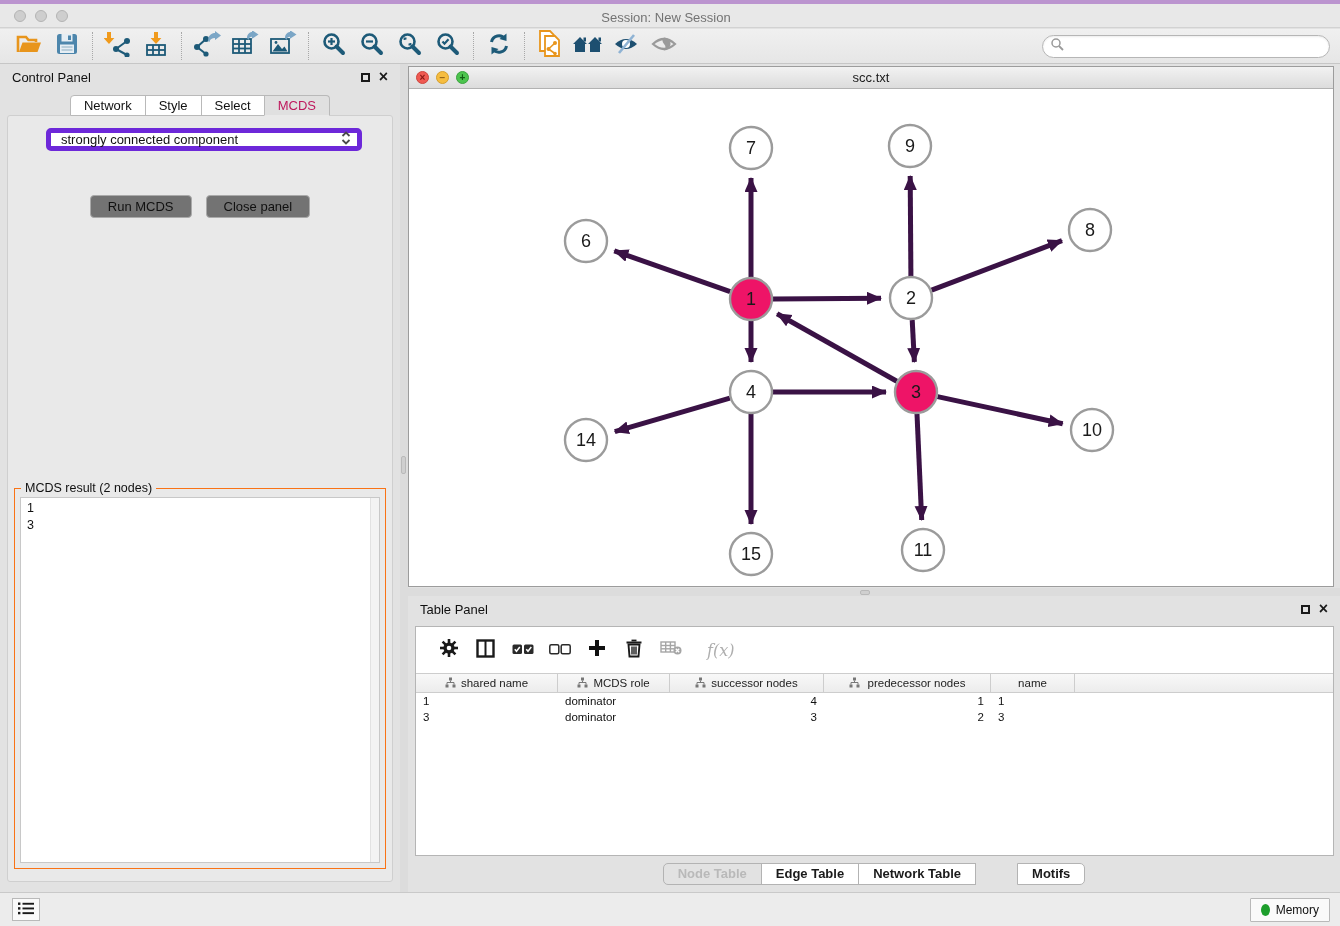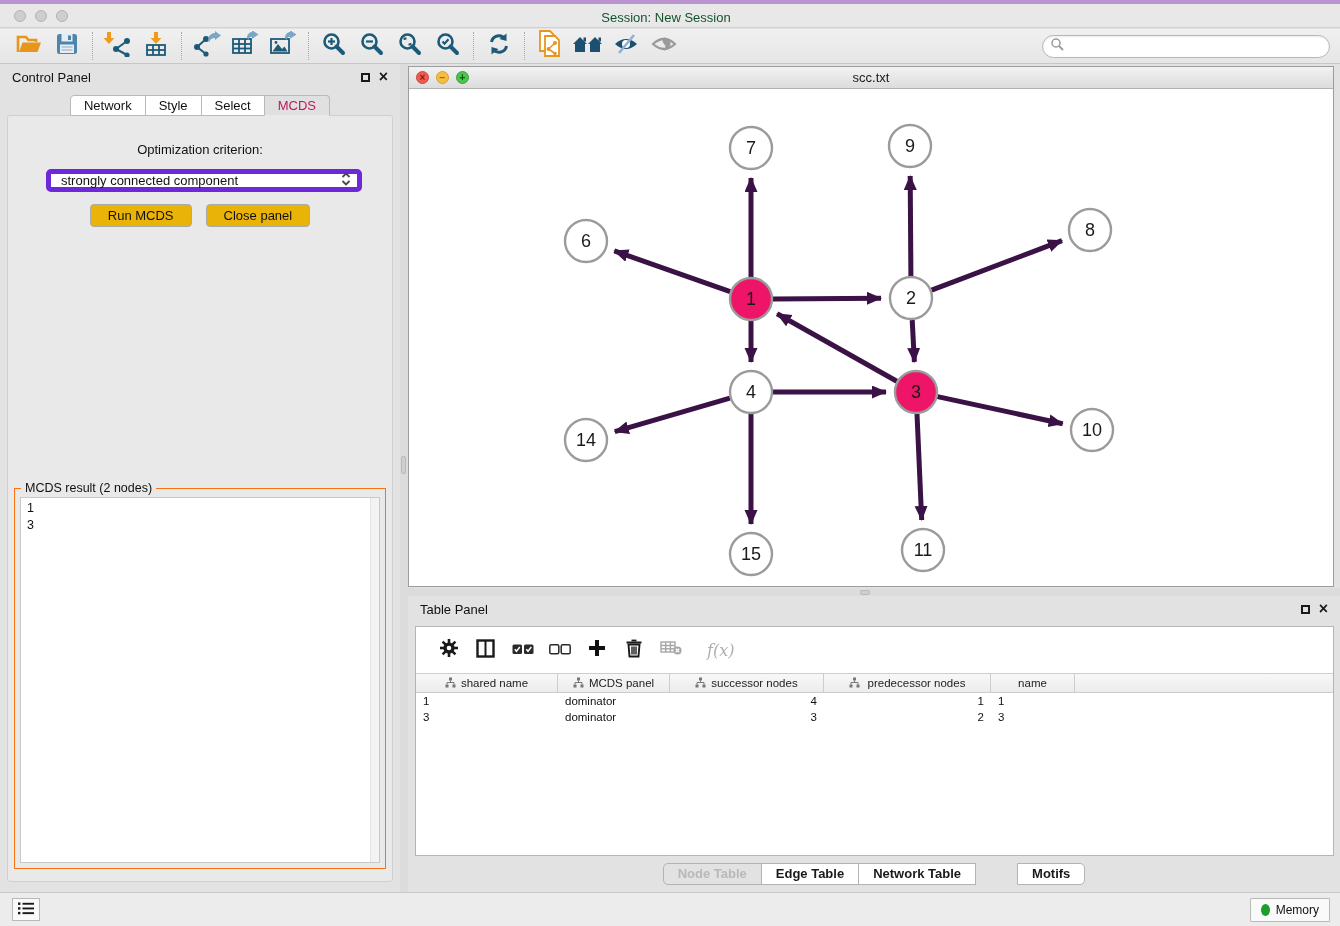--- a/index.html
+++ b/index.html
@@ -4,21 +4,21 @@
 <style>
   * { box-sizing: border-box; margin: 0; padding: 0; }
   html,body { width:1340px; height:926px; }
   body { position:relative; background:#e2e2e2; font-family:"Liberation Sans",sans-serif; overflow:hidden; color:#111; }
 
   
   .purple-strip { position:absolute; left:0; top:0; width:100%; height:4px; background:#bb94cf; }
   .titlebar { position:absolute; left:0; top:4px; width:100%; height:24px; background:#e8e8e8; border-bottom:1px solid #d2d2d2; }
   .traffic { position:absolute; left:14px; top:6px; display:flex; gap:9px; }
   .tl { width:12px; height:12px; border-radius:50%; background:#cecece; border:1px solid #b4b4b4; }
-  .app-title { position:absolute; left:0; right:8px; top:4px; text-align:center; font-size:13px; color:#14532d; line-height:20px; }
+  .app-title { position:absolute; left:0; right:8px; top:4px; text-align:center; font-size:13px; color:#737373; line-height:20px; }
 
   
   .toolbar { position:absolute; left:0; top:29px; width:100%; height:35px; background:linear-gradient(#f0f0f0,#e6e6e6); border-bottom:1px solid #c6c6c6; display:flex; align-items:center; padding:0 10px; }
   .tb-btn { width:38px; height:30px; display:flex; align-items:center; justify-content:center; }
   .tb-sep { width:0; height:28px; border-left:1px dotted #a8a8a8; margin:0 6px; }
   .search-box { margin-left:auto; width:288px; height:23px; background:#fff; border:1px solid #b6b6b6; border-radius:12px; display:flex; align-items:center; padding:0 8px; box-shadow:inset 0 1px 2px rgba(0,0,0,.08); }
   .search-box input { border:none; outline:none; flex:1; font-size:12px; background:transparent; margin-left:5px; font-family:"Liberation Sans",sans-serif; }
 
   
   .panel-hdr { display:flex; align-items:center; font-size:13px; padding:0 12px; height:26px; }
@@ -30,21 +30,21 @@
   .cpanel { position:absolute; left:0; top:64px; width:400px; height:828px; background:#e2e2e2; }
   .cp-tabs { position:absolute; left:0; top:31px; width:100%; display:flex; justify-content:center; z-index:2; }
   .cptab { height:21px; line-height:19px; padding:0 13px; font-size:13px; background:#fff; border:1px solid #b9b9b9; margin-left:-1px; }
   .cptab:first-child { border-radius:4px 0 0 0; margin-left:0; }
   .cptab.active { background:#e0e0e0; color:#be185d; border-radius:0 4px 0 0; border-bottom-color:#e9e9e9; }
   .cp-content { position:absolute; left:7px; right:7px; top:51px; bottom:10px; background:#e9e9e9; border:1px solid #cfcfcf; border-radius:3px; }
   .opt-label { text-align:center; font-size:13px; margin-top:26px; }
   .dropdown { margin:12px 30px 0 38px; height:23px; background:#fff; border:5px solid #6d28d9; border-radius:5px; display:flex; align-items:center; font-size:13px; padding:0 6px 0 10px; }
   .dropdown .chev { margin-left:auto; }
   .btn-row { display:flex; justify-content:center; gap:14px; margin-top:12px; }
-  .push-btn { height:23px; padding:0 17px; background:#eab308; border:1px solid #aaa; border-radius:4px; font-size:13px; line-height:21px; }
+  .push-btn { height:23px; padding:0 17px; background:#737373; border:1px solid #aaa; border-radius:4px; font-size:13px; line-height:21px;margin-top:32px; }
   .result-fs { position:absolute; left:6px; right:6px; top:372px; bottom:12px; border:1px solid #f97316; }
   .result-legend { position:absolute; top:-8px; left:6px; background:#e9e9e9; padding:0 4px; font-size:12.5px; }
   .result-text { position:absolute; left:5px; right:5px; top:8px; bottom:5px; background:#fff; border:1px solid #c8c8c8; font-size:12.5px; line-height:17px; padding:2px 6px; white-space:pre; overflow:hidden; }
   .result-scroll { position:absolute; right:6px; top:9px; bottom:6px; width:9px; background:#f3f3f3; border-left:1px solid #e2e2e2; }
 
   
   .v-split { position:absolute; left:400px; top:64px; width:8px; height:828px; background:#dcdcdc; }
   .v-grip { position:absolute; left:1px; top:392px; width:5px; height:18px; background:#cfcfcf; border:1px solid #b9b9b9; border-radius:2px; }
   .h-grip { position:absolute; left:452px; top:2px; width:10px; height:5px; background:#cfcfcf; border:1px solid #b9b9b9; border-radius:2px; }
 
@@ -253,21 +253,20 @@
       <span class="close-x">×</span>
     </span>
   </div>
   <div class="cp-tabs" id="cp-tabs">
       <div class="cptab">Network</div>
       <div class="cptab">Style</div>
       <div class="cptab">Select</div>
       <div class="cptab active">MCDS</div>
     </div>
   <div class="cp-content">
-    <div class="opt-label">Optimization criterion:</div>
     <div class="dropdown">
       <span>strongly connected component</span>
       <span class="chev"><svg width="10" height="14" viewBox="0 0 10 14">
             <polyline points="1.5,5 5,1.5 8.5,5" fill="none" stroke="#4a4a4a" stroke-width="1.8"></polyline>
             <polyline points="1.5,9 5,12.5 8.5,9" fill="none" stroke="#4a4a4a" stroke-width="1.8"></polyline>
           </svg></span>
     </div>
     <div class="btn-row">
       <span class="push-btn">Run MCDS</span>
       <span class="push-btn">Close panel</span>
@@ -455,21 +454,21 @@
         </div>
         <div class="tbl-hcell" style="width: 112px;">
           <span><svg width="11" height="11" viewBox="0 0 11 11">
               <g fill="#777">
                 <rect x="4" y="0.5" width="3" height="3"></rect>
                 <rect x="0.5" y="7.5" width="3" height="3"></rect>
                 <rect x="7.5" y="7.5" width="3" height="3"></rect>
               </g>
               <path d="M5.5 3.5 V5.5 M2 7.5 V5.5 H9 V7.5" fill="none" stroke="#777" stroke-width="1"></path>
             </svg></span>
-          <span>MCDS panel</span>
+          <span>MCDS role</span>
         </div>
         <div class="tbl-hcell" style="width: 154px;">
           <span><svg width="11" height="11" viewBox="0 0 11 11">
               <g fill="#777">
                 <rect x="4" y="0.5" width="3" height="3"></rect>
                 <rect x="0.5" y="7.5" width="3" height="3"></rect>
                 <rect x="7.5" y="7.5" width="3" height="3"></rect>
               </g>
               <path d="M5.5 3.5 V5.5 M2 7.5 V5.5 H9 V7.5" fill="none" stroke="#777" stroke-width="1"></path>
             </svg></span>

